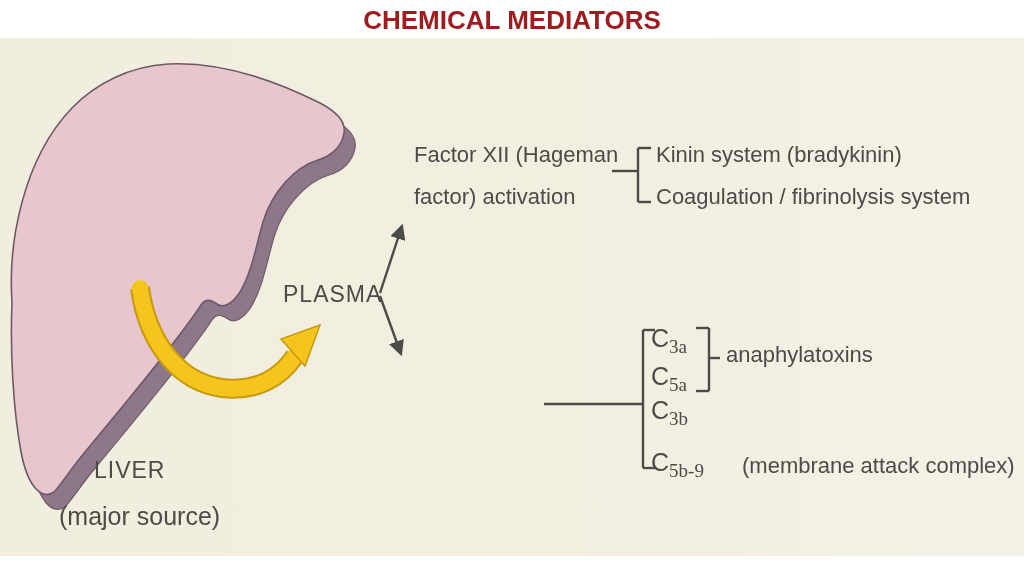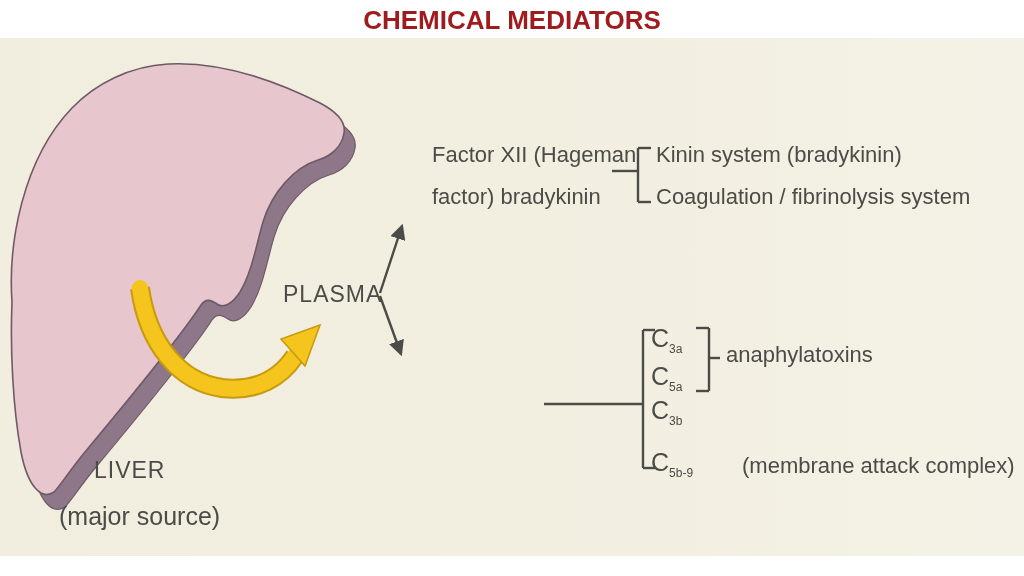--- a/index.html
+++ b/index.html
@@ -21,25 +21,25 @@
     font-size:26px;font-weight:bold;letter-spacing:0px;color:var(--title-color);
   }
   .figure{
     position:absolute;top:38px;left:0;width:1024px;height:518px;
     background:linear-gradient(90deg,#f1eedf 0%,var(--figure-bg) 55%,#f4f1e6 100%);
   }
   .figure-svg{position:absolute;top:0;left:0;width:1024px;height:576px;}
   .label{position:absolute;color:var(--text-color);white-space:nowrap;}
   .plasma{left:283px;top:281px;font-size:23px;letter-spacing:1px;}
   .two-line{font-size:22px;line-height:42px;}
-  .factor-block{left:414px;top:134px;margin-left:18px;}
+  .factor-block{left:414px;top:134px;}
   .outcome-block{left:656px;top:134px;}
   .complement-block{left:418px;top:357px;font-size:22px;line-height:45px;}
   .c-item{position:absolute;left:651px;color:var(--text-color);font-size:25px;}
-  .c-item .sub{font-size:12px;position:relative;top:6px;letter-spacing:0px;}
+  .c-item .sub{font-size:19px;position:relative;top:6px;letter-spacing:0px;font-family:Liberation Serif, serif;}
   .c-3a{top:324px}.c-5a{top:362px}.c-3b{top:396px}.c-5b9{top:448px}
   .anaphylatoxins{left:726px;top:342px;font-size:22px;}
   .mac{left:714px;top:453px;font-size:22px;margin-left:28px;}
   .liver-label{left:94px;top:457px;font-size:23px;letter-spacing:1px;}
   .liver-sublabel{left:59px;top:502px;font-size:25px;}
   svg .wire{stroke:var(--text-color);stroke-width:2.4;fill:none;}
   svg .liver-body{fill:var(--liver-body);stroke:var(--liver-outline);stroke-width:1.6;}
   svg .liver-shadow{fill:var(--liver-shadow);stroke:var(--liver-outline);stroke-width:1.2;}
 </style>
 </head>
@@ -90,21 +90,21 @@
       <line class="wire" x1="709" y1="328" x2="696" y2="328"></line>
       <line class="wire" x1="709" y1="391" x2="696" y2="391"></line>
       <line class="wire" x1="709" y1="358" x2="720" y2="358"></line>
     </g>
   </svg>
 
   <div class="label plasma">PLASMA</div>
 
   <div class="label two-line factor-block">
     <div>Factor XII (Hageman</div>
-    <div>factor) bradykinin</div>
+    <div>factor) activation</div>
   </div>
 
   <div class="label two-line outcome-block">
     <div>Kinin system (bradykinin)</div>
     <div>Coagulation / fibrinolysis system</div>
   </div>
 
 
   <div class="c-item c-3a"><span>C</span><span class="sub">3a</span></div>
   <div class="c-item c-5a"><span>C</span><span class="sub">5a</span></div>

